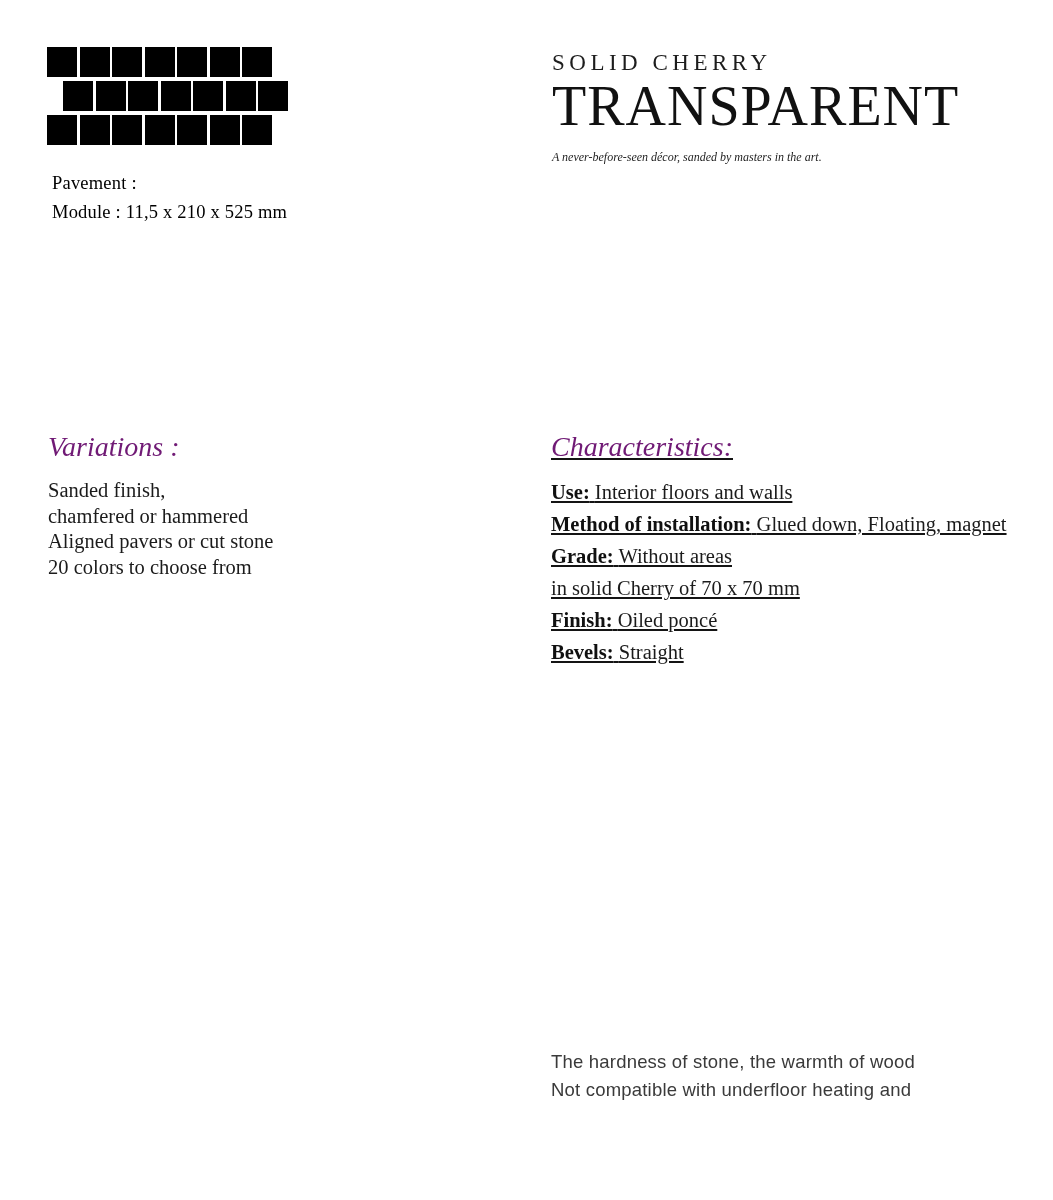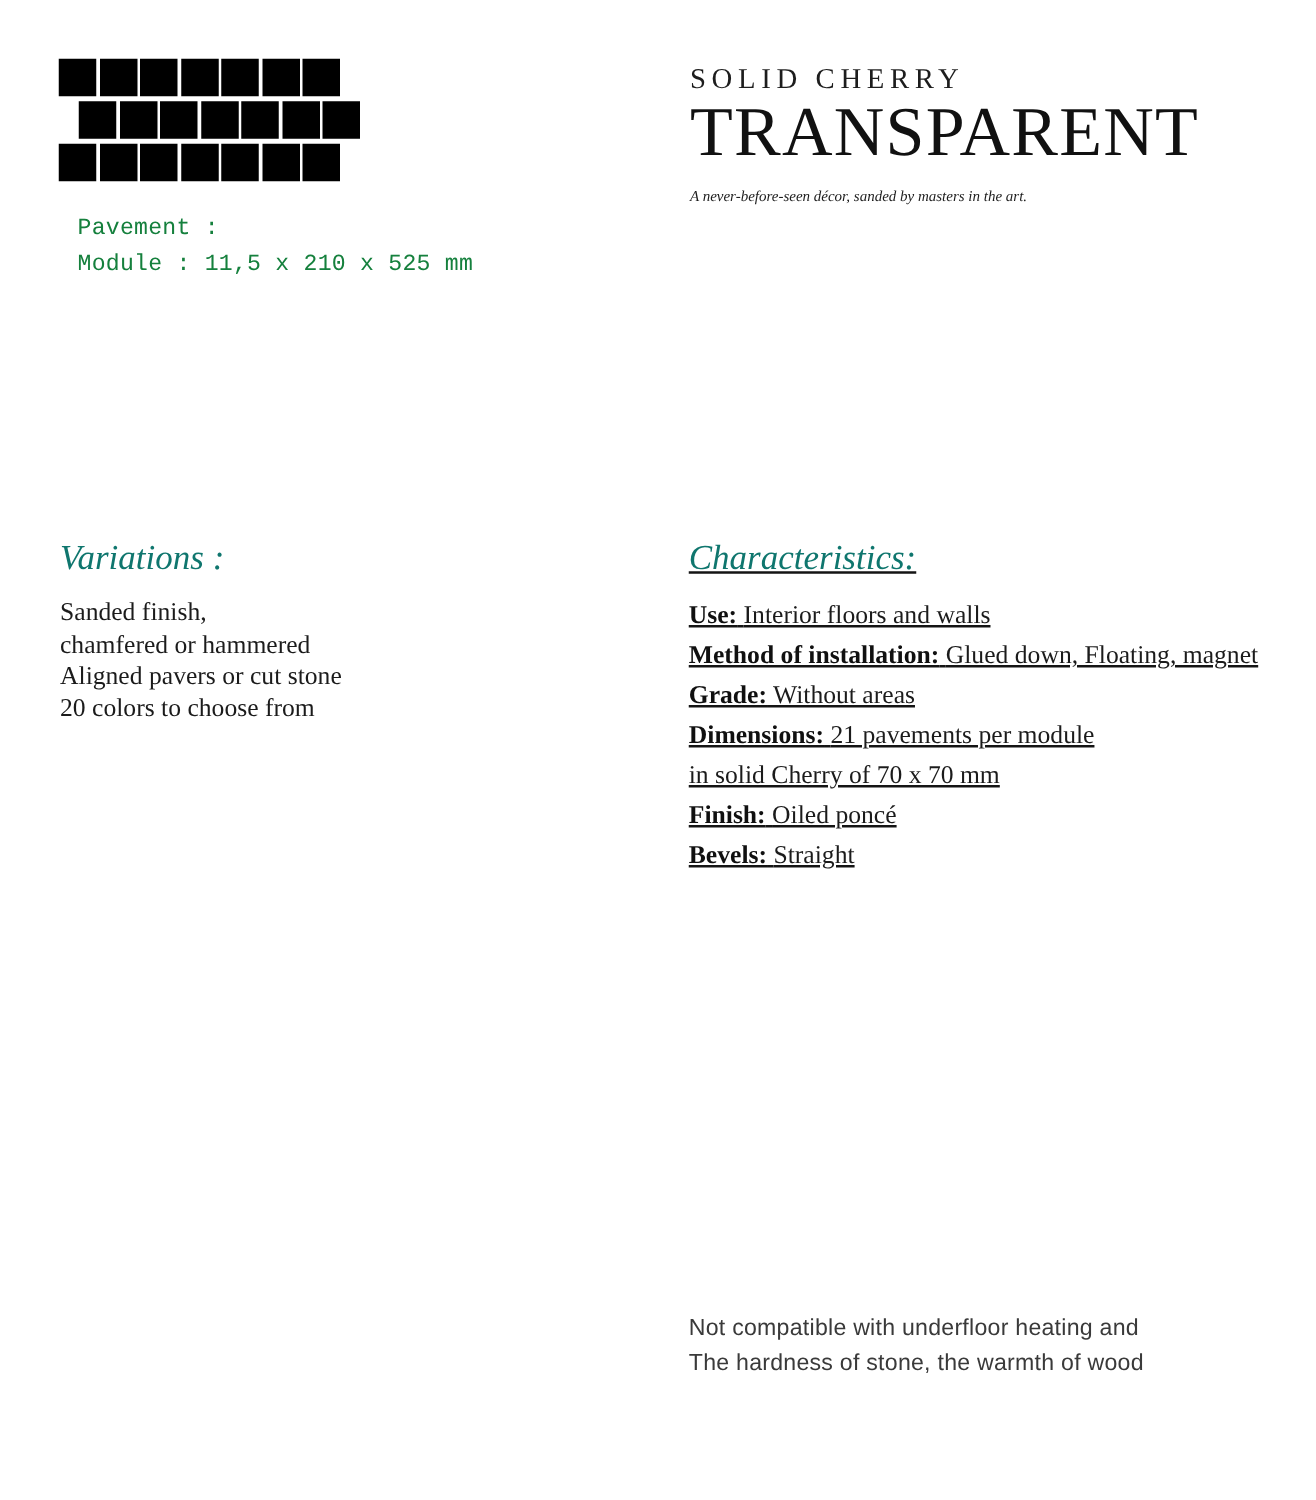--- a/index.html
+++ b/index.html
@@ -26,26 +26,26 @@
   .pv-row {
     display: flex;
   }
   .pv-square {
     flex: 0 0 auto;
   }
 
   
   .caption {
     position: absolute;
-    left: 62px;
+    left: 52px;
     top: 169px;
-    font-family: Liberation Mono, monospace;
+    font-family: Liberation Serif, serif;
     font-size: 18.5px;
     line-height: 28.5px;
-    color: #15803d;
+    color: #000000;
     letter-spacing: 0.2px;
   }
 
   
   .title-block {
     position: absolute;
     left: 552px;
     top: 48px;
   }
   .kicker {
@@ -70,21 +70,21 @@
     color: #1d1d1d;
   }
 
   
   .section-heading {
     margin: 0;
     font-style: italic;
     font-weight: 400;
     font-size: 28px;
     line-height: 34px;
-    color: #0f766e;
+    color: #701a75;
   }
 
   
   .variations {
     position: absolute;
     left: 48px;
     top: 430px;
   }
   .variations .lines {
     margin-top: 14px;
@@ -181,25 +181,24 @@
       <div>20 colors to choose from</div>
     </div>
   </section>
 
   <section class="characteristics">
     <h2 class="section-heading">Characteristics:</h2>
     <div class="lines">
       <div class="char-line"><b>Use:</b> <span>Interior floors and walls</span></div>
       <div class="char-line"><b>Method of installation:</b> <span>Glued down, Floating, magnet</span></div>
       <div class="char-line"><b>Grade:</b> <span>Without areas</span></div>
-      <div class="char-line"><b>Dimensions:</b> <span>21 pavements per module</span></div>
       <div class="char-line"><b></b> <span>in solid Cherry of 70 x 70 mm</span></div>
       <div class="char-line"><b>Finish:</b> <span>Oiled poncé</span></div>
       <div class="char-line"><b>Bevels:</b> <span>Straight</span></div>
     </div>
   </section>
 
   <footer class="footnote">
+    <div>The hardness of stone, the warmth of wood</div>
     <div>Not compatible with underfloor heating and</div>
-    <div>The hardness of stone, the warmth of wood</div>
   </footer>
 
 </div>
 
 </body></html>

